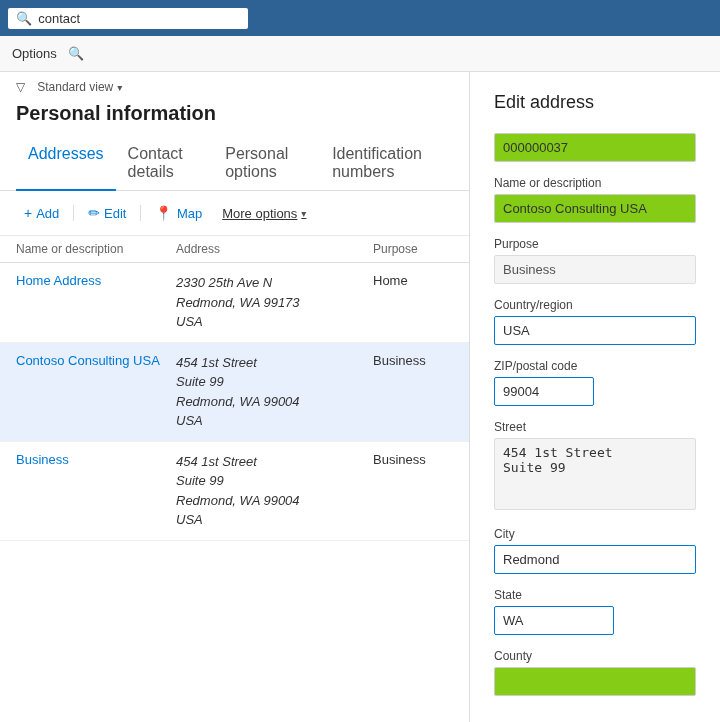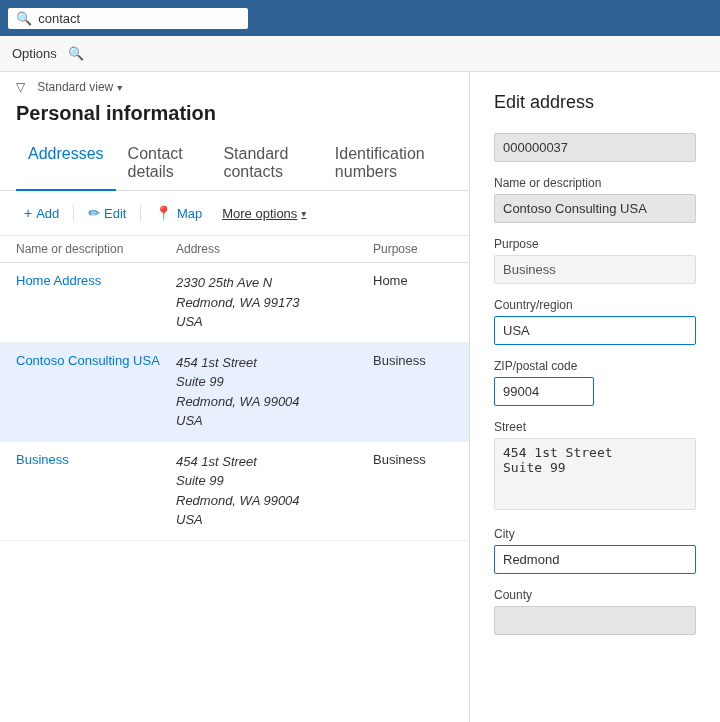--- a/index.html
+++ b/index.html
@@ -222,21 +222,21 @@
       display: block;
     }
     .form-input {
       width: 100%;
       padding: 6px 8px;
       border: 1px solid #ccc;
       border-radius: 2px;
       font-size: 13px;
       color: #333;
       outline: none;
-      background: #e5e5e5;
+      background: #84cc16;
     }
     .form-input.highlighted {
       border-color: #0078d4;
       background: #fff;
     }
     .form-input.readonly {
       background: #f4f4f4;
       color: #555;
       border-color: #ddd;
     }
@@ -289,21 +289,21 @@
       <span class="filter-icon">▽</span>
       <span>Standard view</span>
       <span class="chevron">▾</span>
     </div>
 
     <div class="page-title">Personal information</div>
 
     <div class="tabs">
       <div class="tab active">Addresses</div>
       <div class="tab">Contact details</div>
-      <div class="tab">Standard contacts</div>
+      <div class="tab">Personal options</div>
       <div class="tab">Identification numbers</div>
     </div>
 
     <div class="toolbar">
       <button class="toolbar-btn">
         <span class="btn-icon">+</span>
         <span>Add</span>
       </button>
       <div class="separator"></div>
       <button class="toolbar-btn">
@@ -390,20 +390,24 @@
       <label class="form-label">Street</label>
       <textarea class="form-textarea" style="">454 1st Street
 Suite 99</textarea>
     </div>
 
     <div class="form-group">
       <label class="form-label">City</label>
       <input class="form-input highlighted" type="text" value="Redmond" style="">
     </div>
 
+    <div class="form-group">
+      <label class="form-label">State</label>
+      <input class="form-input highlighted" type="text" style="width: 120px;" value="WA">
+    </div>
 
     <div class="form-group">
       <label class="form-label">County</label>
       <input class="form-input" type="text" value="" style="">
     </div>
 
   </div>
 </div>
 
 </body></html>

